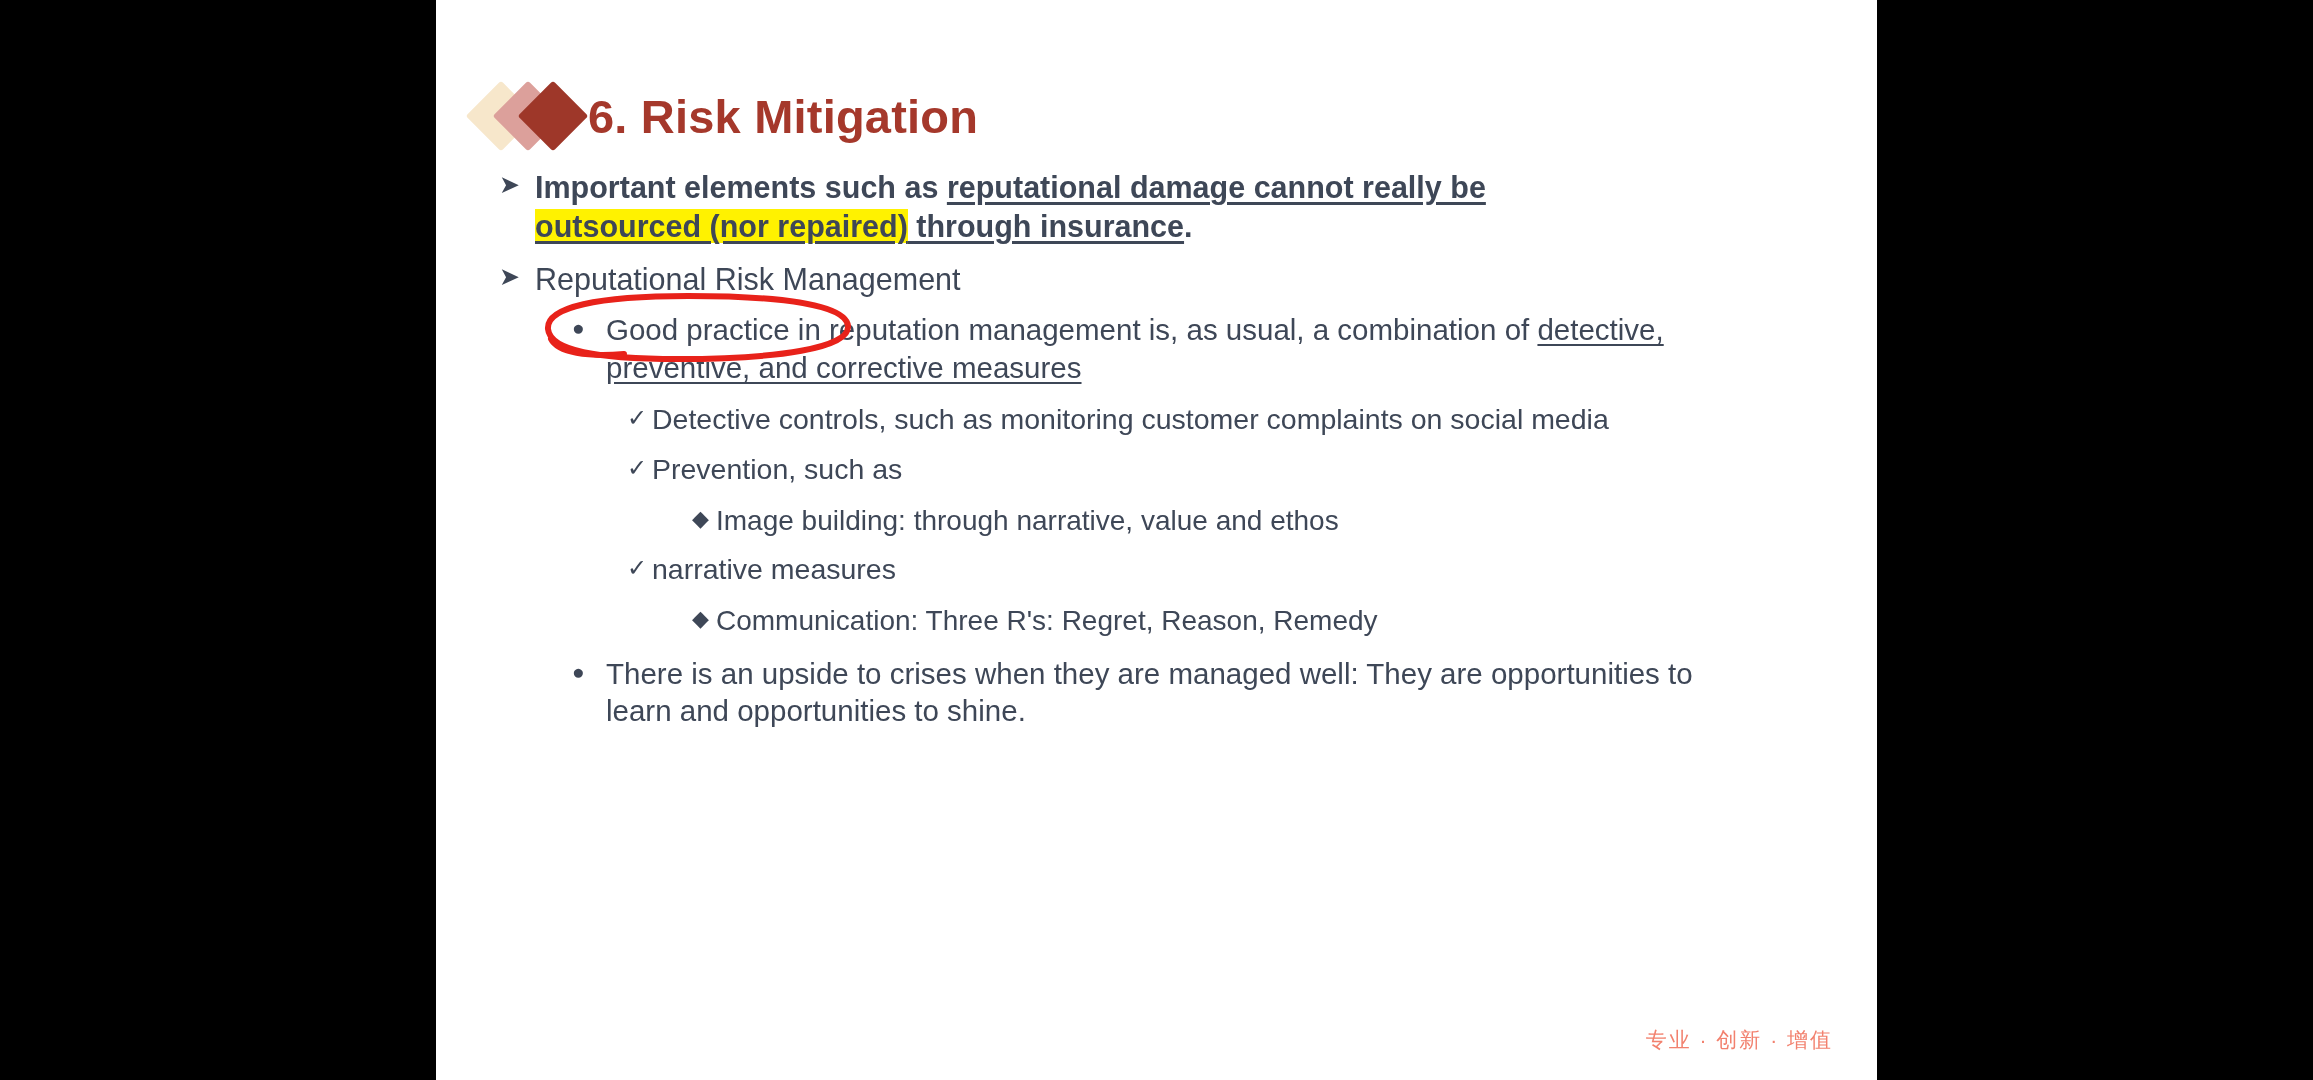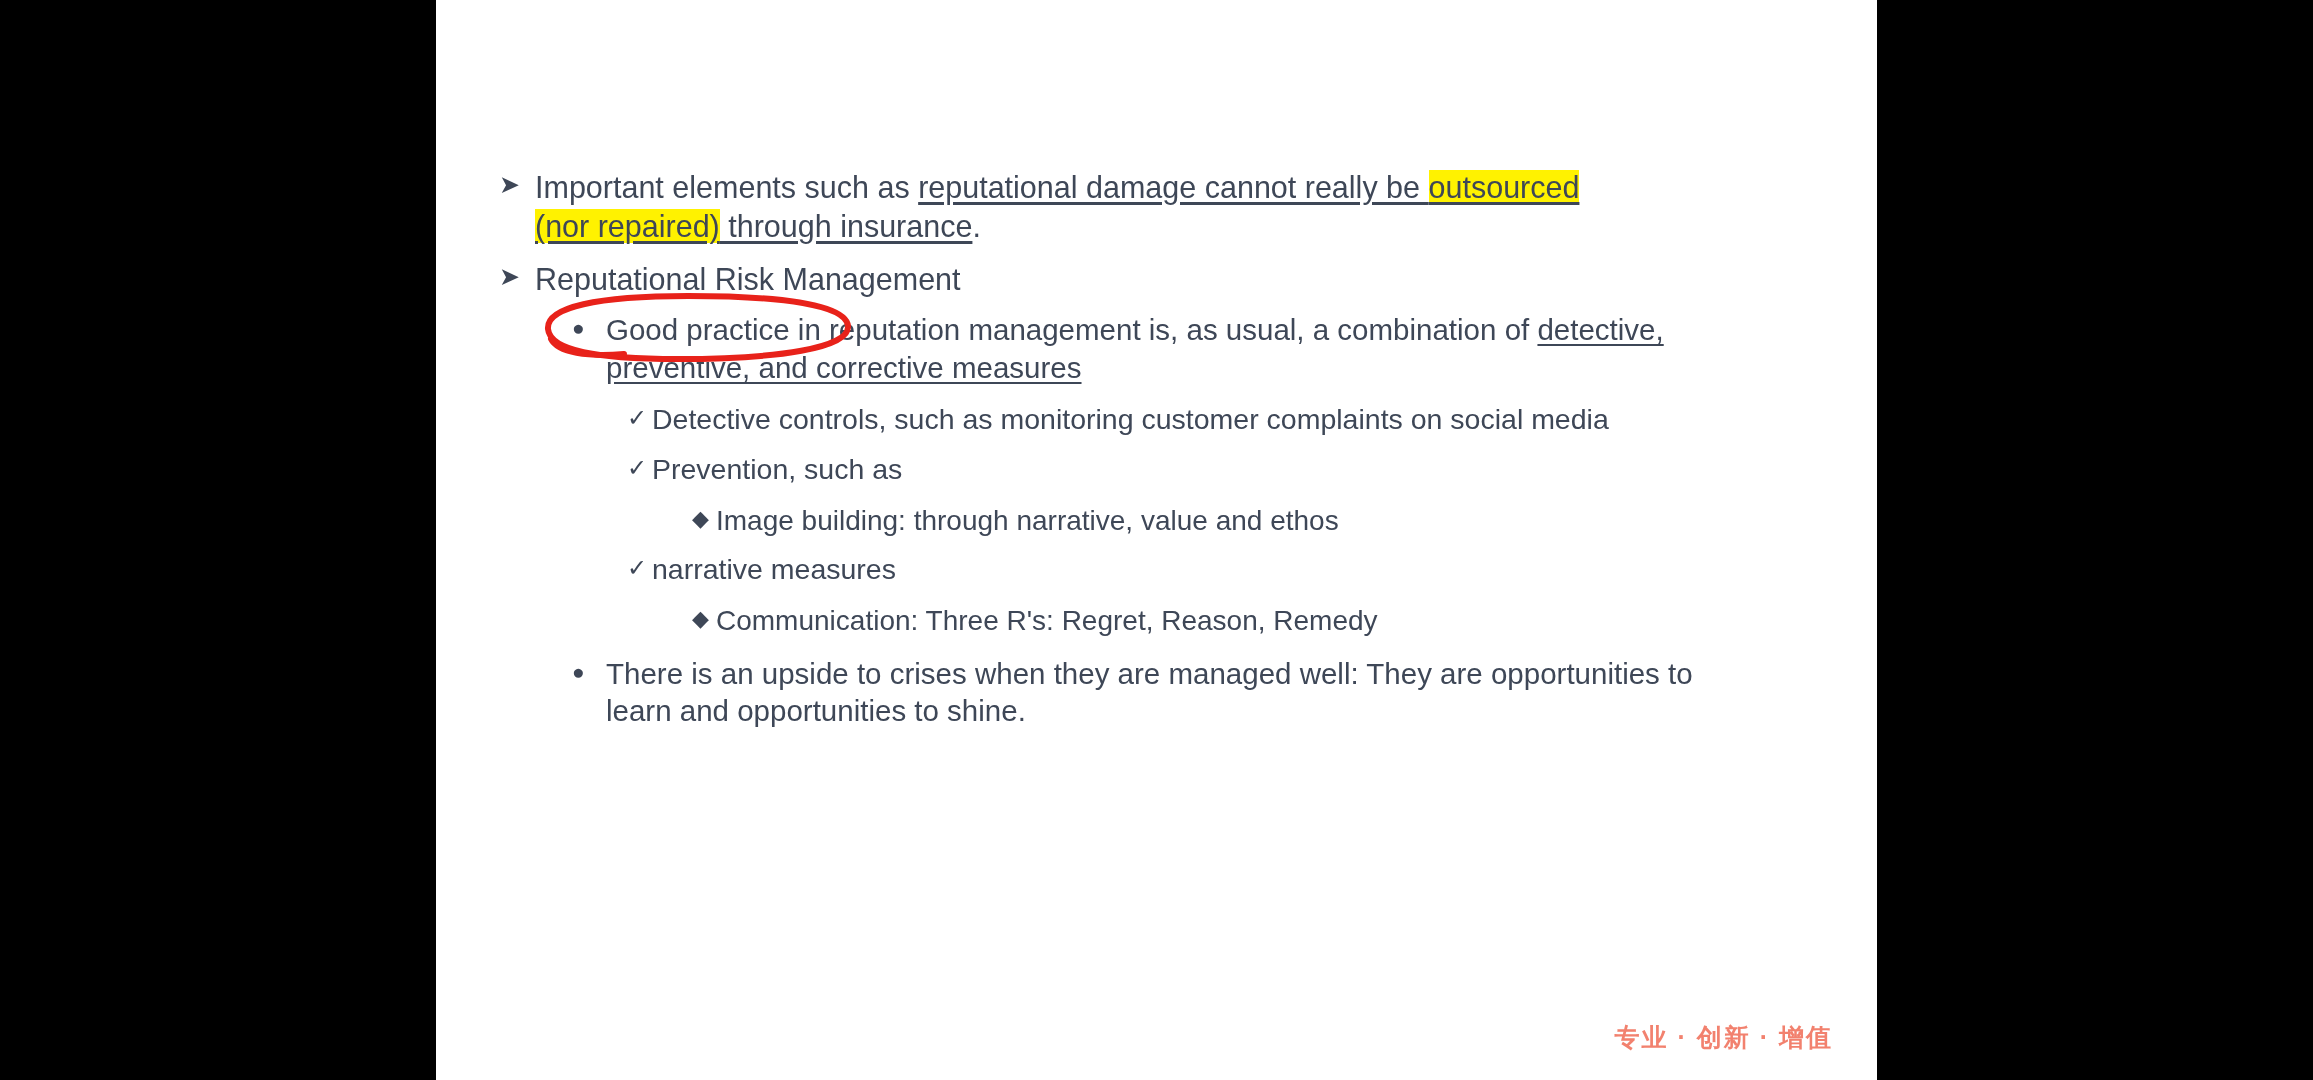--- a/index.html
+++ b/index.html
@@ -99,21 +99,21 @@
     line-height: 1.28;
   }
   .txt {
     flex: 1 1 auto;
     line-height: 1.28;
   }
 
   
   .lvl1 { margin-left: 23px; font-size: 30.5px; margin-bottom: 2px; }
   .lvl1 .marker { width: 36px; font-size: 25px; }
-  .lvl1 .txt { max-width: 1055px; }
+  .lvl1 .txt { max-width: 1055px; font-weight: bold; }
   .lvl1.bold .txt { font-weight: normal; }
 
   
   .lvl2 { margin-left: 96px; font-size: 29.5px; }
   .lvl2 .marker { width: 34px; font-size: 21px; padding-top: 4px; }
   .lvl2 .txt { max-width: 1130px; }
 
   
   .lvl3 { margin-left: 151px; font-size: 28.5px; }
   .lvl3 .marker { width: 25px; font-size: 24px; padding-top: 2px; }
@@ -134,37 +134,45 @@
     width: 330px;
     height: 72px;
     pointer-events: none;
   }
 
   
   #footer {
     position: absolute;
     right: 44px;
     bottom: 26px;
-    font-size: 25px;
-    font-weight: bold;
+    font-size: 21px;
+    font-weight: normal;
     color: #F2816E;
     letter-spacing: 2px;
     white-space: nowrap;
   }
 </style>
 </head>
 <body>
 
 <div id="viewport">
 
   <div class="letterbox left"></div>
   <div class="letterbox right"></div>
 
   <div id="slide">
 
+    <div id="title-row">
+      <div class="diamond-group">
+        <div class="diamond d1"></div>
+        <div class="diamond d2"></div>
+        <div class="diamond d3"></div>
+      </div>
+      <div id="title-text">6. Risk Mitigation</div>
+    </div>
 
     <div id="body-content">
 
       <div class="line lvl1">
         <span class="marker">➤</span>
         <span class="txt">
           <span>Important elements such as </span><span class="u">reputational damage cannot really be </span><span class="u hl">outsourced (nor repaired)</span><span class="u"> through insurance</span><span>.</span>
         </span>
       </div>
 

